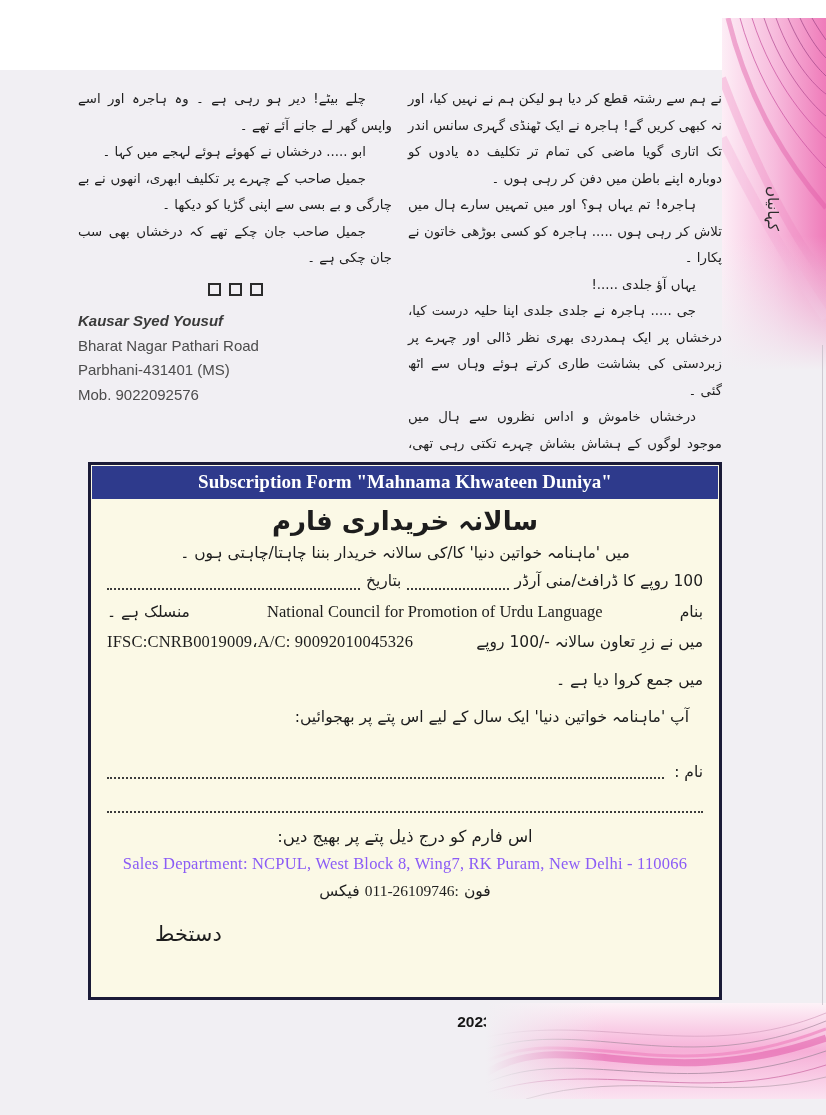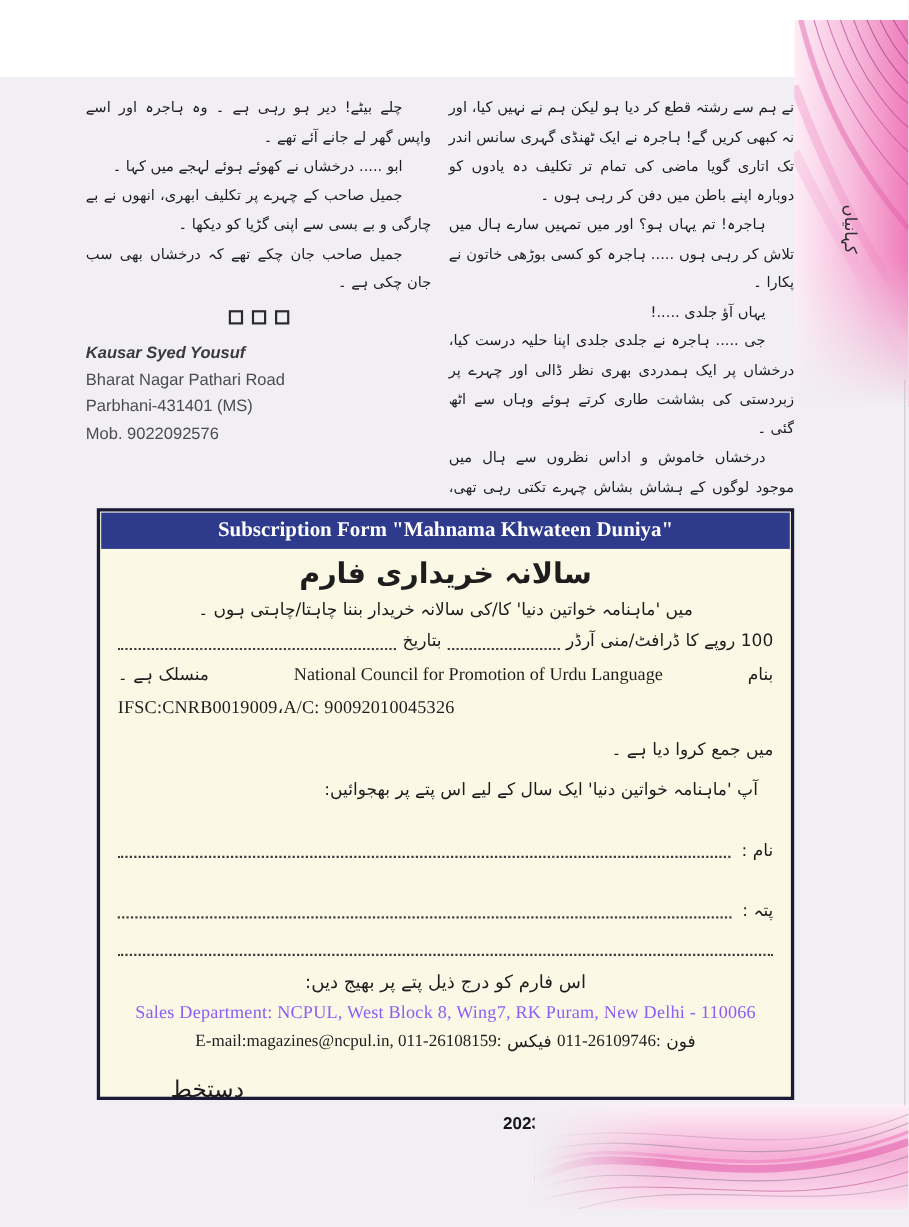--- a/index.html
+++ b/index.html
@@ -152,40 +152,36 @@
     </div>
 
     <div class="banam-row">
       <span>بنام</span>
       <span class="serif council">National Council for Promotion of Urdu Language</span>
       <span>منسلک ہے ۔</span>
     </div>
 
     <div class="ifsc-row">
       <span class="serif acct">IFSC:CNRB0019009،A/C:  90092010045326</span>
+      <span>میں نے زرِ تعاون سالانہ -/100 روپے</span>
     </div>
 
     <div class="f-line-r">میں جمع کروا دیا ہے ۔</div>
     <div class="f-line-r ind">آپ 'ماہنامہ خواتین دنیا' ایک سال کے لیے اس پتے پر بھجوائیں:</div>
 
     <div class="field-row">
       <span class="flabel">نام :</span>
       <span class="leader"></span>
     </div>
-    <div class="field-row">
-      <span class="flabel">پتہ :</span>
-      <span class="leader"></span>
-    </div>
     <div class="leader full-leader"></div>
 
     <div class="f-center">اس فارم کو درج ذیل پتے پر بھیج دیں:</div>
     <div class="sales serif">Sales Department: NCPUL, West Block 8, Wing7, RK Puram, New Delhi - 110066</div>
 
     <div class="email-row">
-      <span class="serif">E-mail:magazines@ncpul.in, 011-26108159:</span>
       <span>فیکس</span>
       <span class="serif">011-26109746:</span>
       <span>فون</span>
     </div>
 
     <div class="signature">دستخط</div>
   </div>
 </div>
 
 <div class="footer">

